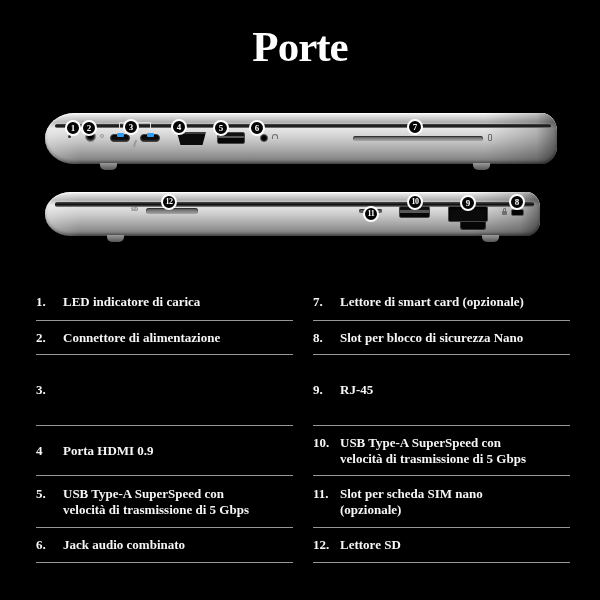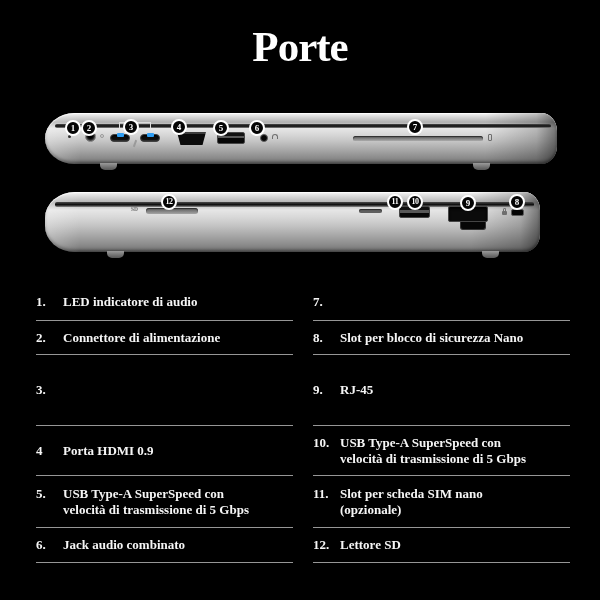--- a/index.html
+++ b/index.html
@@ -116,48 +116,48 @@
     <div class="callout" style="left:78px;top:6px;">3</div>
     <div class="callout" style="left:126px;top:6px;">4</div>
     <div class="callout" style="left:168px;top:7px;">5</div>
     <div class="callout" style="left:204px;top:7px;">6</div>
     <div class="callout" style="left:362px;top:6px;">7</div>
 
     <div class="foot" style="left:55px;"></div>
     <div class="foot" style="left:428px;"></div>
   </div>
 
-  <div class="laptop laptop-b" style="left:45px;top:192px;width:495px;height:60px;">
+  <div class="laptop laptop-b" style="left:45px;top:192px;width:495px;height:44px;">
     <div class="lapbody"></div>
     <div class="seam"></div>
 
     <div class="sd-label" style="left:86px;top:14px;">SD</div>
     <div class="port sdslot" style="left:101px;top:16px;"></div>
     <div class="port simslot" style="left:314px;top:17px;"></div>
     <div class="port usba" style="left:354px;top:14px;width:31px;"></div>
     <div class="port rj45" style="left:403px;top:14px;"></div>
     <div class="port rjjaw" style="left:415px;top:30px;"></div>
     <div class="port icon-lock" style="left:457px;top:19px;"></div>
     <div class="port lockslot" style="left:466px;top:17px;"></div>
 
     <div class="callout two" style="left:116px;top:2px;">12</div>
-    <div class="callout two" style="left:318px;top:2px;margin-left:24px;">11</div>
+    <div class="callout two" style="left:318px;top:14px;">11</div>
     <div class="callout two" style="left:362px;top:2px;">10</div>
     <div class="callout" style="left:415px;top:3px;">9</div>
     <div class="callout" style="left:464px;top:2px;">8</div>
 
     <div class="foot" style="left:62px;"></div>
     <div class="foot" style="left:437px;"></div>
   </div>
 
   <div class="legend">
     <div class="cell">
         <div class="entry">
       <span class="num">1.</span>
-      <span class="txt">LED indicatore di audio</span>
+      <span class="txt">LED indicatore di carica</span>
         </div>
       </div>
     <div class="cell">
         <div class="entry">
       <span class="num">2.</span>
       <span class="txt">Connettore di alimentazione</span>
         </div>
       </div>
     <div class="cell">
         <div class="entry">
@@ -179,20 +179,21 @@
       </div>
     <div class="cell">
         <div class="entry">
       <span class="num">6.</span>
       <span class="txt">Jack audio combinato</span>
         </div>
       </div>
     <div class="cell">
         <div class="entry">
       <span class="num">7.</span>
+      <span class="txt">Lettore di smart card (opzionale)</span>
         </div>
       </div>
     <div class="cell">
         <div class="entry">
       <span class="num">8.</span>
       <span class="txt">Slot per blocco di sicurezza Nano</span>
         </div>
       </div>
     <div class="cell">
         <div class="entry">

